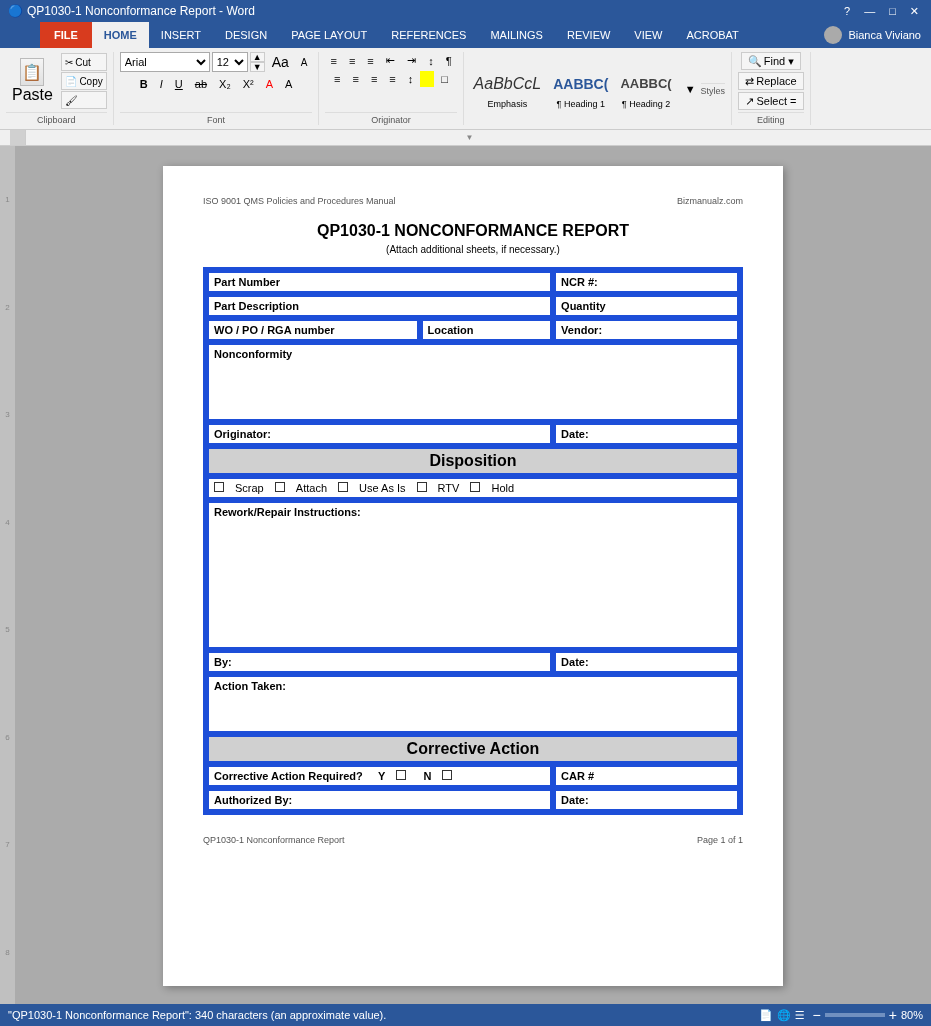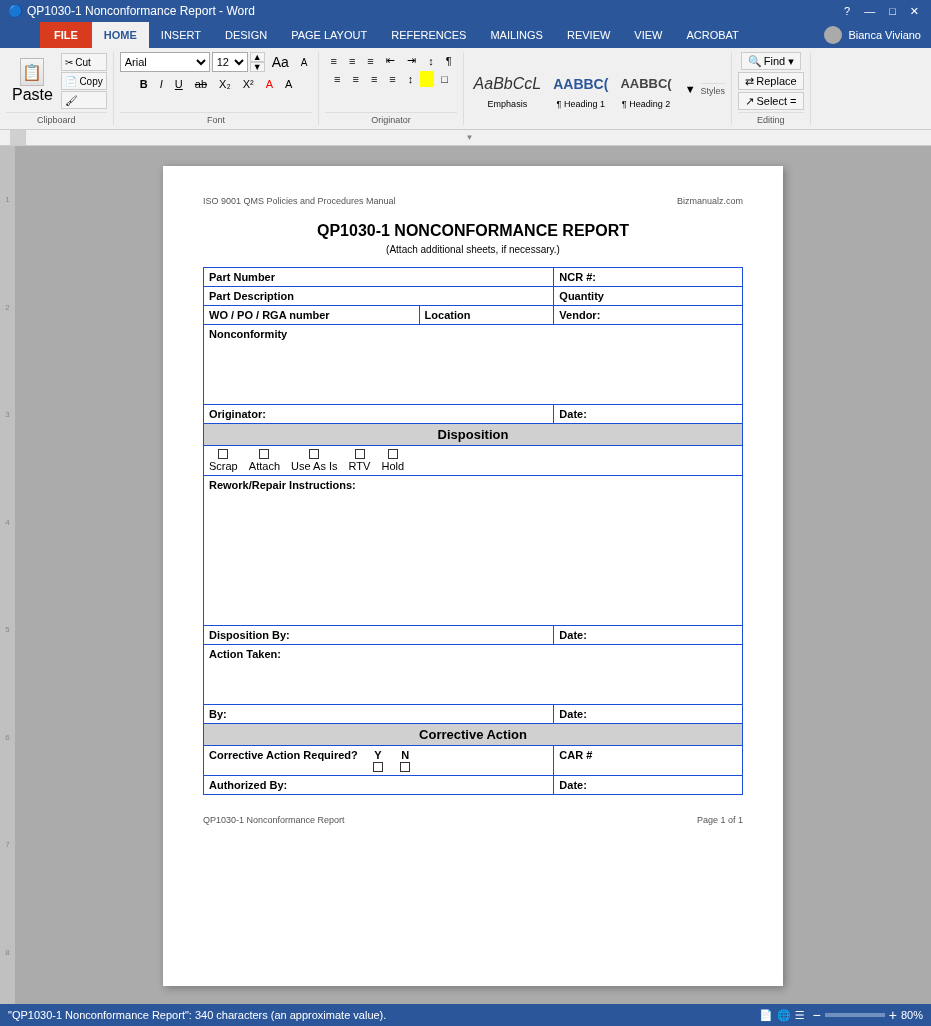--- a/index.html
+++ b/index.html
@@ -63,28 +63,28 @@
     
     .doc-area { background: #ababab; padding: 20px; display: flex; justify-content: center; min-height: 840px; overflow-y: auto; }
     .page { background: white; width: 620px; min-height: 820px; padding: 30px 40px; box-shadow: 2px 2px 8px rgba(0,0,0,0.3); position: relative; }
 
     .page-header-line { display: flex; justify-content: space-between; font-size: 9px; color: #555; margin-bottom: 16px; }
 
     .doc-title { text-align: center; font-size: 16px; font-weight: bold; margin-bottom: 4px; }
     .doc-subtitle { text-align: center; font-size: 10px; margin-bottom: 12px; }
 
     .form-table { width: 100%; border-collapse: collapse; font-size: 11px; }
-    .form-table td { border: 1px solid #1d4ed8; padding: 3px 5px; vertical-align: top; }
+    .form-table td { border: 6px solid #1d4ed8; padding: 3px 5px; vertical-align: top; }
     .form-table .label { font-weight: bold; }
-    .section-header { background: #d0d0d0; text-align: center; font-size: 13px; font-weight: bold; padding: 5px; }
+    .section-header { background: #d0d0d0; text-align: center; font-size: 16px; font-weight: bold; padding: 5px; }
     .tall-row { height: 80px; }
     .taller-row { height: 150px; }
     .action-row { height: 60px; }
 
-    .checkbox-item { display: inline-flex; align-items: center; gap: 1px; margin-right: 8px; font-size: 11px; flex-direction: column; }
+    .checkbox-item { display: inline-flex; align-items: flex-start; gap: 11px; margin-right: 8px; font-size: 11px; }
     .cb { width: 10px; height: 10px; border: 1px solid #333; display: inline-block; }
 
     
     .status-bar { background: #2b579a; color: white; height: 22px; display: flex; align-items: center; justify-content: space-between; padding: 0 8px; font-size: 11px; position: fixed; bottom: 0; width: 100%; }
     .status-left { display: flex; align-items: center; gap: 4px; }
     .status-right { display: flex; align-items: center; gap: 8px; }
     .zoom-bar { display: flex; align-items: center; gap: 4px; }
     .zoom-slider { width: 60px; height: 4px; background: #7090c0; }
 
     
@@ -319,32 +319,28 @@
                   <span class="cb"></span> 
                   <span>Hold</span>
                 </span>
           </td>
         </tr>
 
         <tr>
           <td colspan="3" class="label taller-row">Rework/Repair Instructions:</td>
         </tr>
 
-        <tr>
-          <td colspan="2" class="label">Disposition By:</td>
-          <td class="label">Date:</td>
-        </tr>
-
-        <tr>
-          <td colspan="3" class="label action-row">Action Taken:</td>
-        </tr>
 
         <tr>
           <td colspan="2" class="label">By:</td>
           <td class="label">Date:</td>
+        </tr>
+
+        <tr>
+          <td colspan="3" class="label action-row">Action Taken:</td>
         </tr>
 
         <tr>
           <td colspan="3" class="section-header">Corrective Action</td>
         </tr>
 
         <tr>
           <td colspan="2" class="label">
             <span>Corrective Action Required?</span>
             &nbsp;&nbsp;&nbsp;

